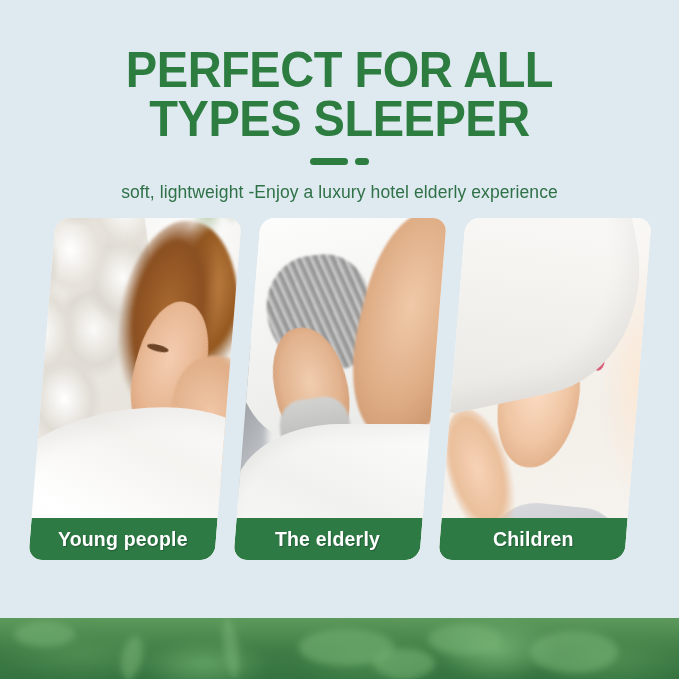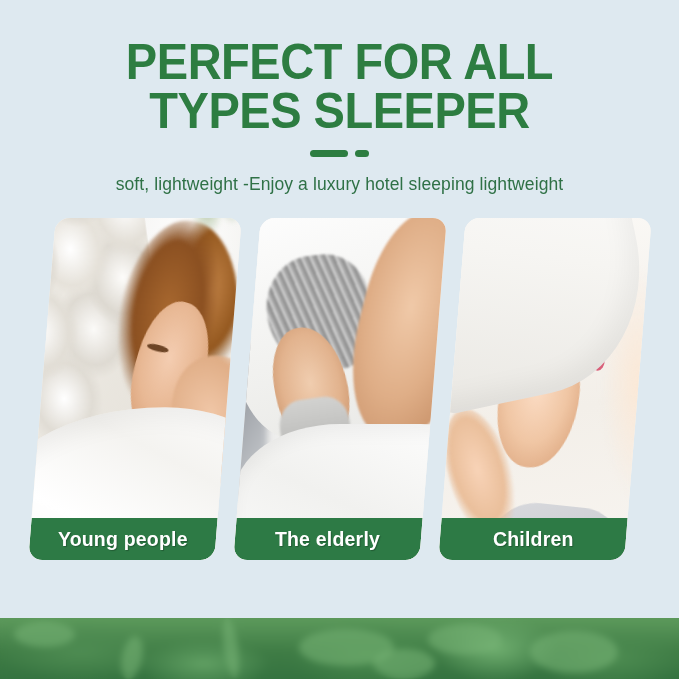--- a/index.html
+++ b/index.html
@@ -11,21 +11,21 @@
     height: 679px;
     background: #dee9f0;
     font-family: "Liberation Sans", sans-serif;
     overflow: hidden;
     position: relative;
   }
 
   
   .header {
     position: absolute;
-    top: 8px; left: 0; right: 0;
+    top: 16px; left: 0; right: 0;
     text-align: center;
   }
   .title {
     margin: 0;
     padding-top: 30px;
     color: #2d7d41;
     font-family: "Liberation Sans", sans-serif;
     font-weight: bold;
     font-size: 50px;
     line-height: 49px;
@@ -407,21 +407,21 @@
   <h1 class="title">
     <span class="title-line">PERFECT FOR ALL</span>
     <span class="title-line">TYPES SLEEPER</span>
   </h1>
 
   <div class="divider">
     <span class="dash-long"></span>
     <span class="dash-short"></span>
   </div>
 
-  <p class="subtitle">soft, lightweight -Enjoy a luxury hotel sleeping lightweight</p>
+  <p class="subtitle">soft, lightweight -Enjoy a luxury hotel elderly experience</p>
 </div>
 
 <div class="panels">
 
   <div class="panel panel-1">
     <div class="photo">
       <div class="p1-bg"></div>
       <div class="quilt"></div>
       <div class="leaf1"></div>
       <div class="hair1"></div>

